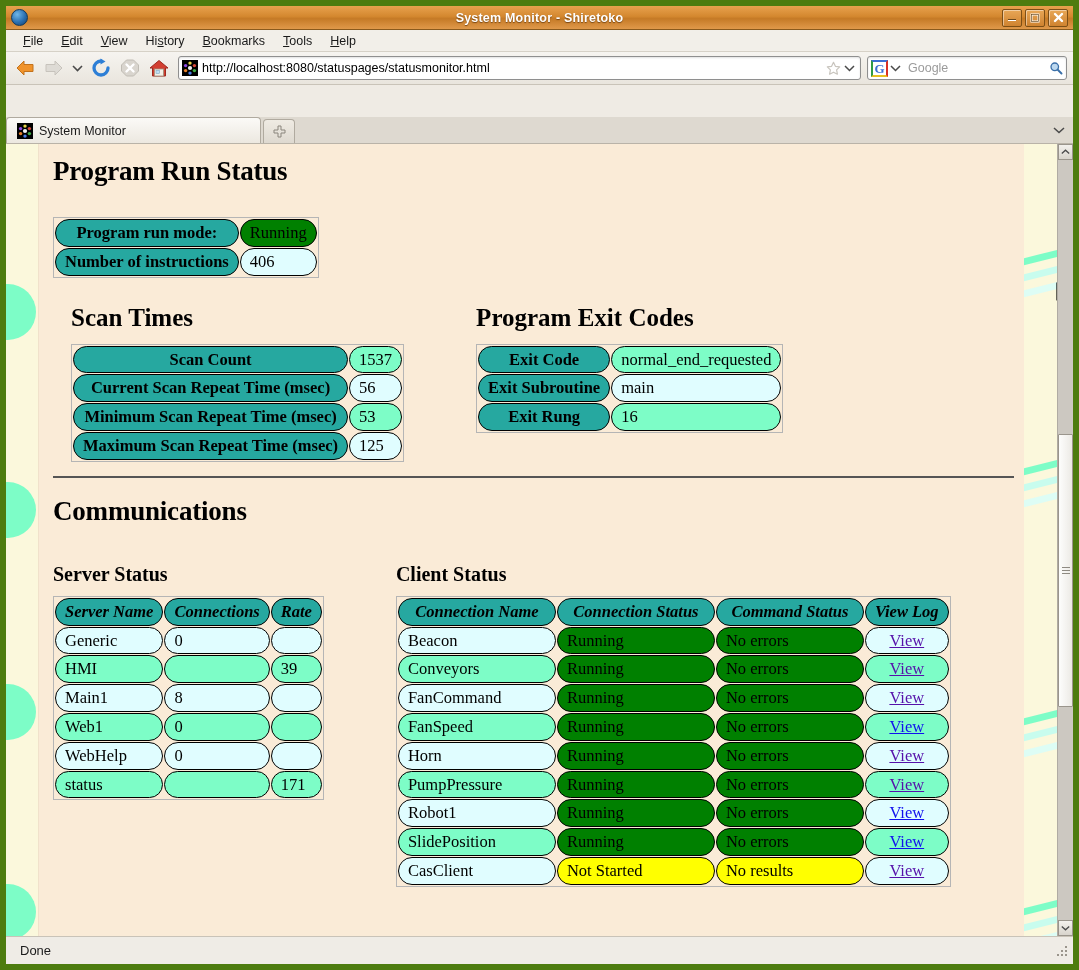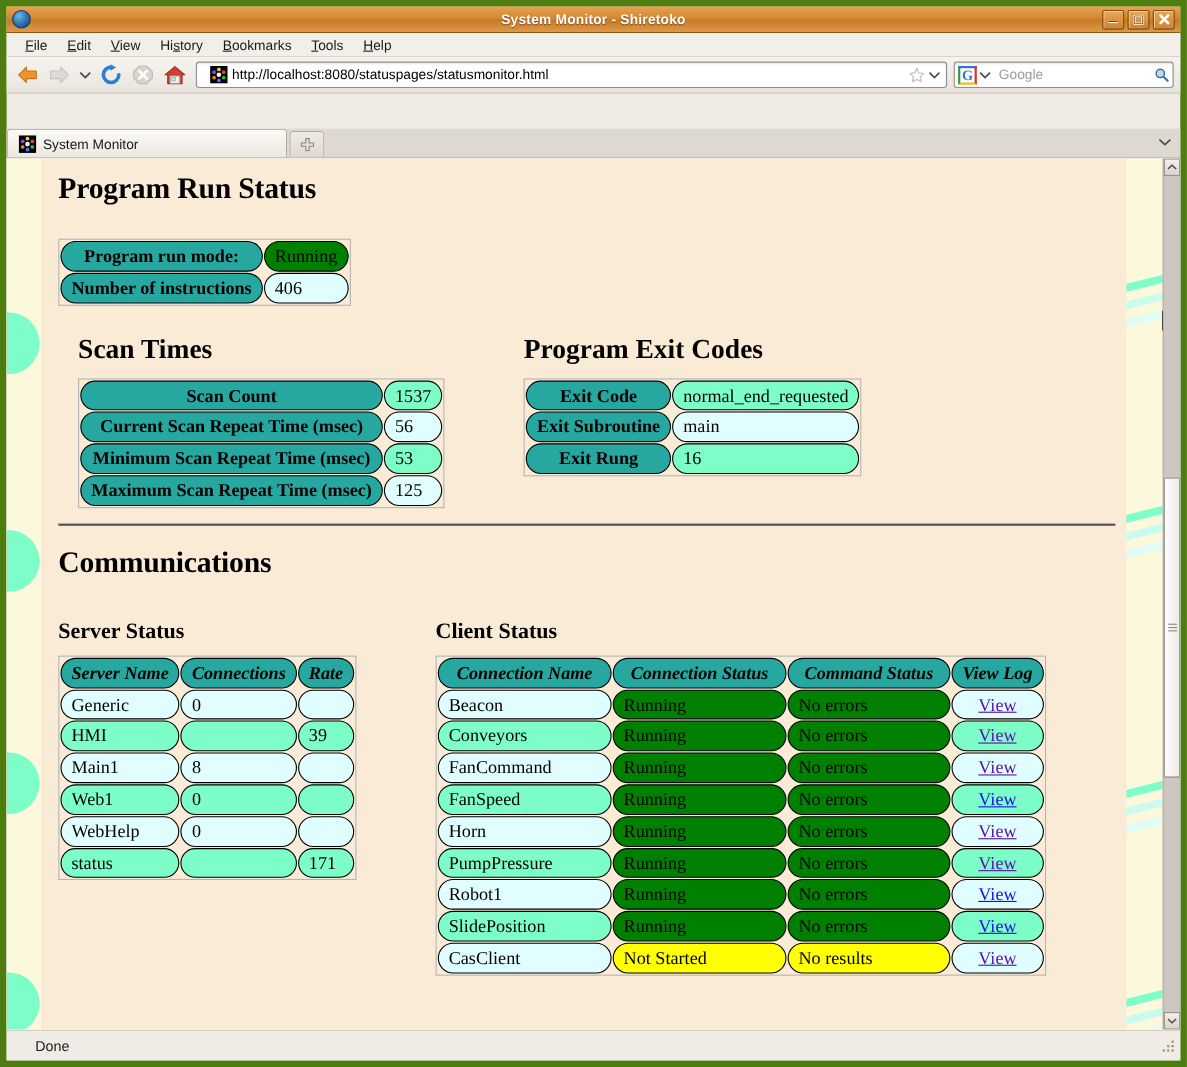--- a/index.html
+++ b/index.html
@@ -74,21 +74,21 @@
     padding: 0 6px;
   }
   .navbtn { width: 26px; height: 26px; display:flex; align-items:center; justify-content:center; cursor:pointer; }
   .navbtn.small { width: 15px; }
   .urlbar {
     flex: 1 1 auto; height: 24px;
     background: #ffffff;
     border: 1px solid #8f8f8f;
     border-radius: 3px;
     display: flex; align-items: center;
-    padding: 0 4px 0 12px;
+    padding: 0 4px 0 3px;
     box-shadow: inset 0 1px 2px rgba(0,0,0,.12);
     margin: 0 3px;
   }
   .favicon { width: 16px; height: 16px; flex: 0 0 16px; margin-right: 4px; }
   .url-text {
     flex: 1 1 auto; font-size: 12.5px; color: #000;
     white-space: nowrap; overflow: hidden;
     font-family: "Liberation Sans", sans-serif;
   }
   .star { width: 18px; flex: 0 0 18px; display:flex; align-items:center; justify-content:center; cursor:pointer;}
@@ -256,21 +256,21 @@
   }
   .grip { width: 8px; }
   .grip div { height: 1px; background: #8e8a82; margin: 2px 0; }
 
   
   .statusbar {
     height: 28px; flex: 0 0 28px;
     background: #efece6;
     border-top: 1px solid #c9c3b8;
     display: flex; align-items: center;
-    padding-left: 26px;
+    padding-left: 14px;
     font-size: 13px; color: #1a1a1a;
   }
   .resizer { margin-left: auto; margin-right: 4px; width: 14px; height: 14px; position: relative; }
   .resizer i { position: absolute; width: 2px; height: 2px; background: #9a958c; }
 
   
   .cursor { position: absolute; left: 1050px; top: 138px; z-index: 50; pointer-events: none; }
 </style>
 </head>
 <body>

